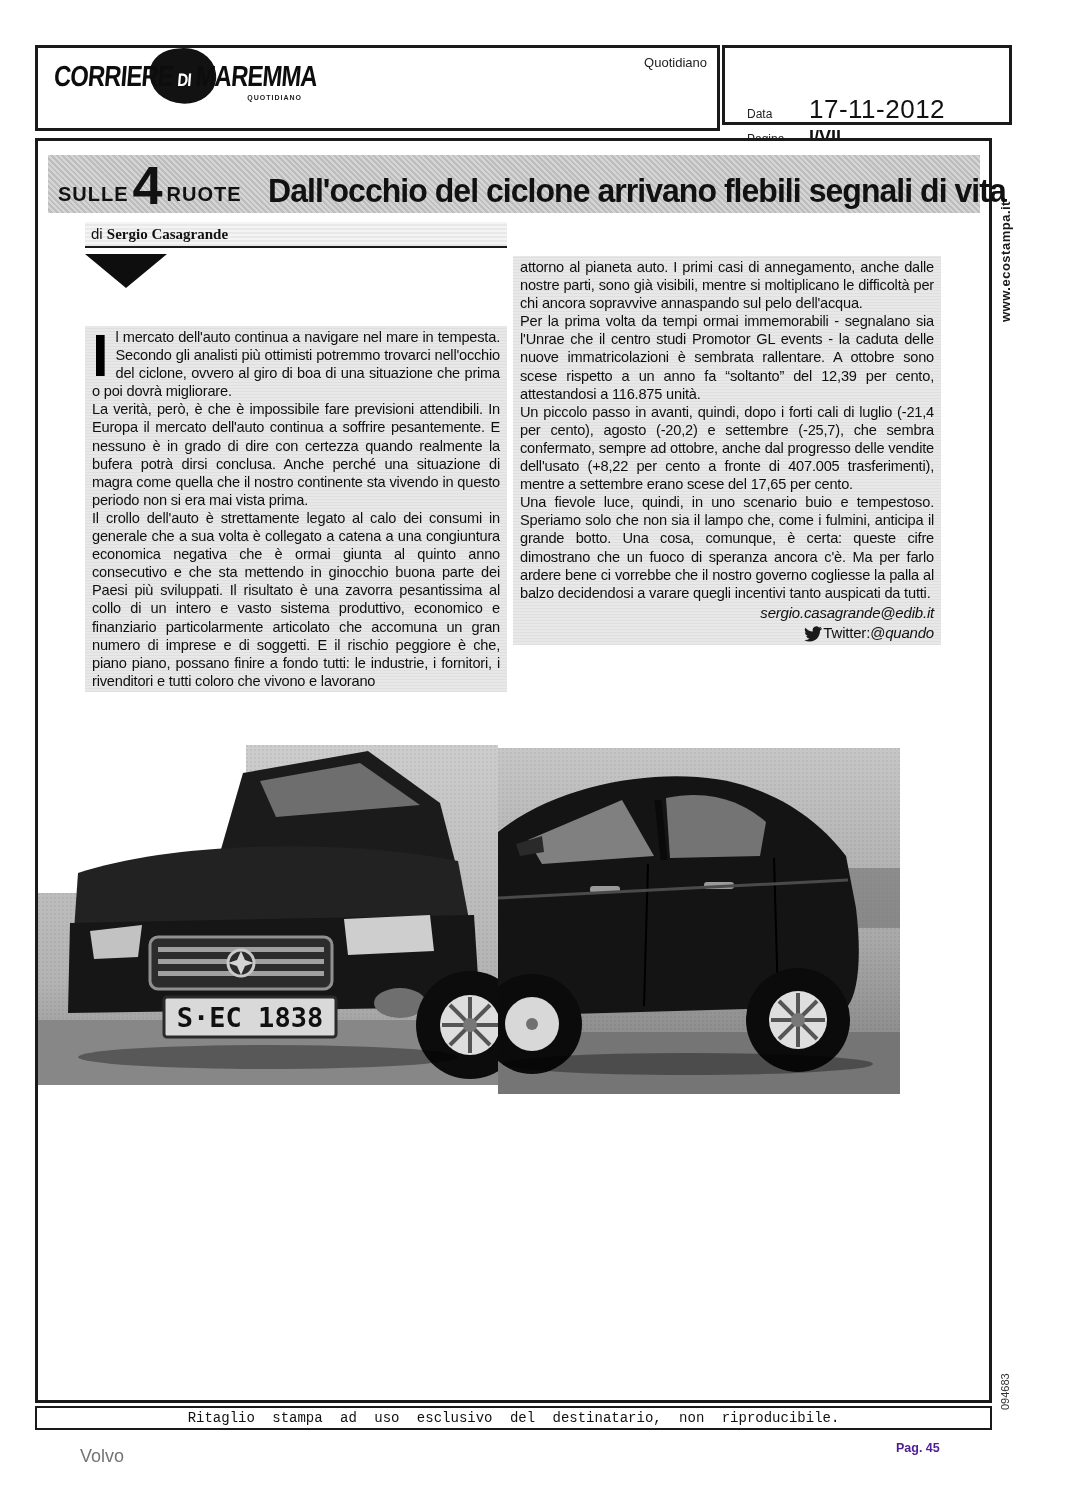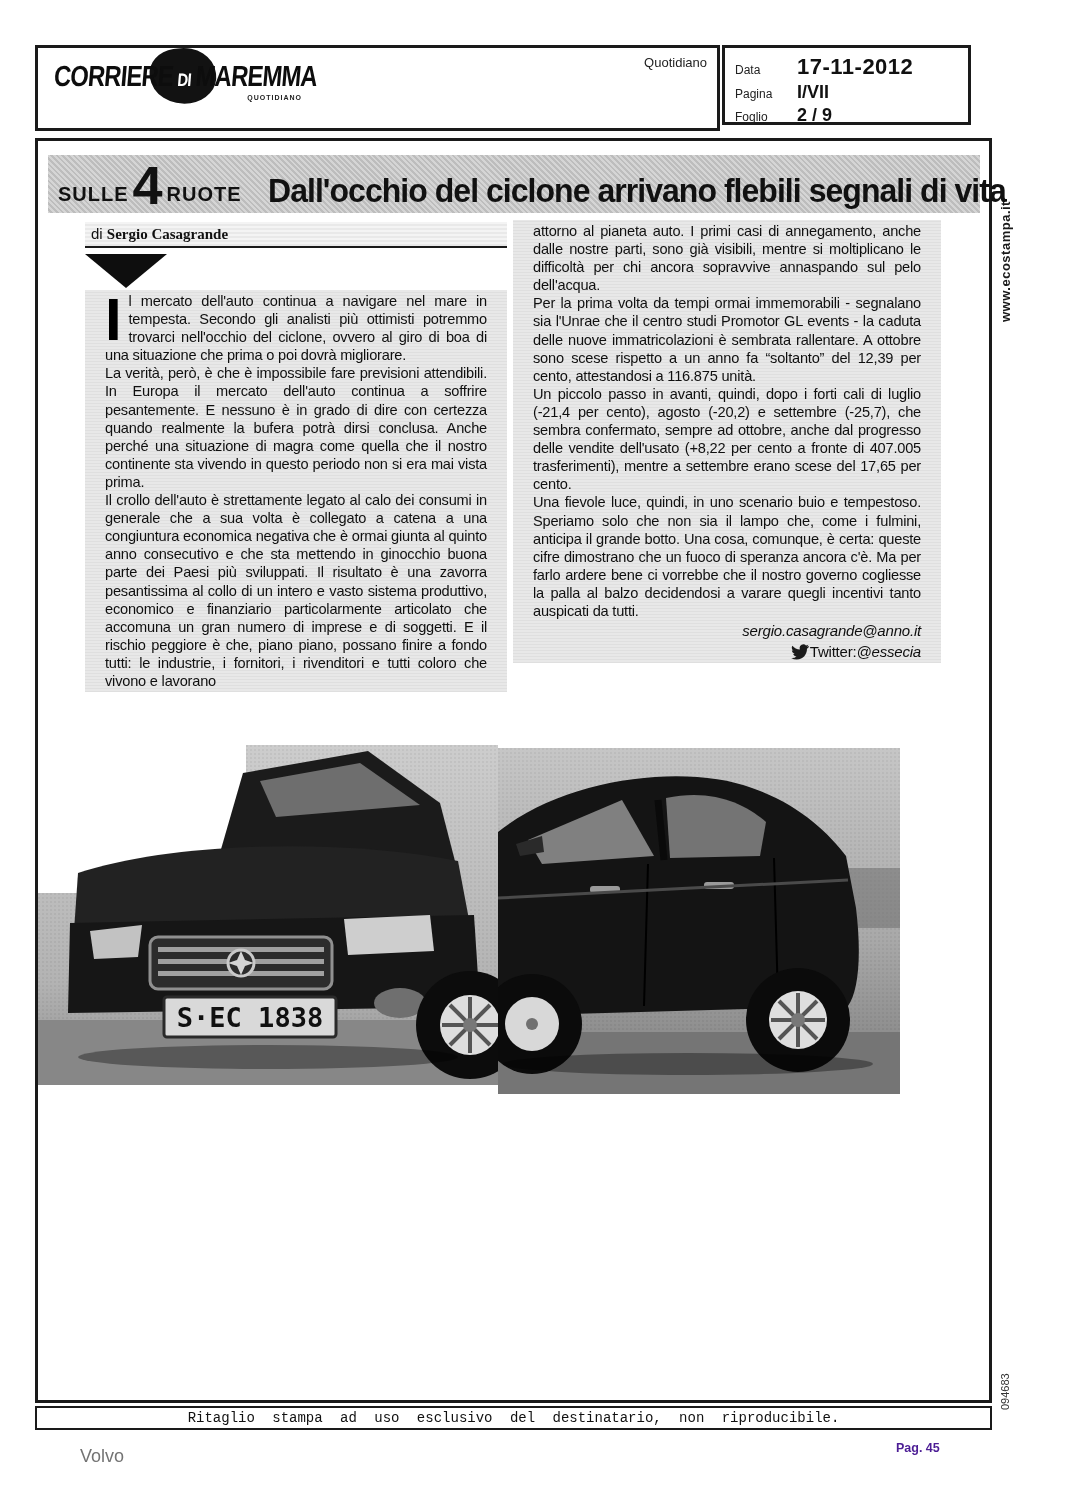--- a/index.html
+++ b/index.html
@@ -1,33 +1,33 @@
 <!DOCTYPE html>
 <html><head>
 <meta charset="utf-8">
 <style>
   html,body{margin:0;padding:0;background:#fff;}
   body{width:1069px;height:1500px;position:relative;font-family:"Liberation Sans",sans-serif;color:#111;overflow:hidden;}
   .abs{position:absolute;}
 
   
   .hdr-box{left:35px;top:45px;width:679px;height:80px;border:3px solid #1a1a1a;background:#fff;}
-  .meta-box{left:722px;top:45px;width:249px;height:80px;border:3px solid #1a1a1a;background:#fff;padding:6px 10px;box-sizing:border-box;}
+  .meta-box{left:722px;top:45px;width:290px;height:80px;border:3px solid #1a1a1a;background:#fff;padding:6px 22px;box-sizing:border-box;}
   .quotidiano{position:absolute;right:10px;top:7px;font-size:13px;color:#222;}
 
   .logo{position:absolute;left:16px;top:12px;width:260px;height:60px;}
   .logo-line{position:relative;font-weight:bold;font-size:29px;letter-spacing:-1px;transform:scaleX(.82) skewX(-6deg);transform-origin:left;white-space:nowrap;color:#0d0d0d;}
   .logo-blob{position:absolute;left:96px;top:-12px;width:66px;height:56px;background:#121212;border-radius:46% 58% 50% 62%;transform:rotate(-8deg);z-index:0;}
   .logo-di{position:relative;z-index:2;color:#fff;font-size:18px;padding:0 6px;}
   .logo-word{position:relative;z-index:1;}
   .logo-sub{position:absolute;right:12px;top:34px;font-size:7px;font-weight:bold;letter-spacing:1px;color:#222;}
 
   .meta-row{display:flex;align-items:baseline;margin-bottom:2px;}
   .meta-label{width:62px;font-size:12px;color:#222;}
-  .meta-val-big{font-size:22px;font-weight:700;letter-spacing:.5px;}
+  .meta-val-big{font-size:26px;font-weight:400;letter-spacing:.5px;margin-top:40px;}
   .meta-val{font-size:18px;font-weight:600;}
 
   
   .eco-vert{left:998px;top:142px;height:180px;writing-mode:vertical-rl;transform:rotate(180deg);font-size:13px;font-weight:bold;color:#1a1a1a;letter-spacing:.5px;}
   .code-vert{left:999px;top:1352px;height:58px;writing-mode:vertical-rl;transform:rotate(180deg);font-size:11px;color:#333;}
 
   
   .main-frame{left:35px;top:138px;width:957px;height:1265px;border:3px solid #1a1a1a;background:#fff;box-sizing:border-box;}
 
   .title-band{left:48px;top:155px;width:932px;height:58px;background:#c7c7c7;
@@ -39,21 +39,21 @@
   .headline{font-size:33px;font-weight:bold;letter-spacing:-1px;line-height:1;transform:scaleX(.97);transform-origin:left bottom;}
 
   
   .byline-wrap{left:85px;top:222px;width:422px;background:repeating-linear-gradient(0deg,#e9e9e9 0 2px,#f4f4f4 2px 4px);border-bottom:2px solid #1a1a1a;padding:3px 6px;box-sizing:border-box;}
   .byline{font-size:15px;color:#111;}
   .byline b{font-weight:bold;font-family:Liberation Serif, serif;}
   .tri-down{left:85px;top:254px;width:0;height:0;border-left:41px solid transparent;border-right:41px solid transparent;border-top:34px solid #0e0e0e;}
 
   
   .halftone{background:#e7e7e7;background-image:repeating-linear-gradient(0deg,rgba(0,0,0,.035) 0 1px,rgba(255,255,255,.05) 1px 3px);}
-  .col{font-size:14.6px;line-height:1.24;text-align:justify;letter-spacing:-.2px;color:#0f0f0f;box-sizing:border-box;padding:2px 20px;}
+  .col{font-size:14.6px;line-height:1.24;text-align:justify;letter-spacing:-.2px;color:#0f0f0f;box-sizing:border-box;padding:2px 7px;margin-top:36px;}
   .col p{margin:0;}
   .col-left{left:85px;top:290px;width:422px;}
   .col-right{left:513px;top:220px;width:428px;}
   .dropcap{float:left;font-weight:bold;font-size:60px;line-height:.82;margin:3px 7px 0 0;font-family:"Liberation Sans",sans-serif;color:#000;}
   .sig-email{text-align:right;font-style:italic;font-size:15px;margin-top:2px;}
   .sig-tw{display:flex;justify-content:flex-end;align-items:center;font-size:15px;margin-top:2px;}
   .sig-tw .handle{font-style:italic;}
   .bird{width:20px;height:16px;}
 
   
@@ -118,27 +118,27 @@
   <p><span class="dropcap">I</span><span>l mercato dell'auto continua a navigare nel mare in tempesta. Secondo gli analisti più ottimisti potremmo trovarci nell'occhio del ciclone, ovvero al giro di boa di una situazione che prima o poi dovrà migliorare.</span></p>
   <p>La verità, però, è che è impossibile fare previsioni attendibili. In Europa il mercato dell'auto continua a soffrire pesantemente. E nessuno è in grado di dire con certezza quando realmente la bufera potrà dirsi conclusa. Anche perché una situazione di magra come quella che il nostro continente sta vivendo in questo periodo non si era mai vista prima.</p>
   <p>Il crollo dell'auto è strettamente legato al calo dei consumi in generale che a sua volta è collegato a catena a una congiuntura economica negativa che è ormai giunta al quinto anno consecutivo e che sta mettendo in ginocchio buona parte dei Paesi più sviluppati. Il risultato è una zavorra pesantissima al collo di un intero e vasto sistema produttivo, economico e finanziario particolarmente articolato che accomuna un gran numero di imprese e di soggetti. E il rischio peggiore è che, piano piano, possano finire a fondo tutti: le industrie, i fornitori, i rivenditori e tutti coloro che vivono e lavorano</p>
 </div>
 
 <div class="abs col col-right halftone">
   <p>attorno al pianeta auto. I primi casi di annegamento, anche dalle nostre parti, sono già visibili, mentre si moltiplicano le difficoltà per chi ancora sopravvive annaspando sul pelo dell'acqua.</p>
   <p>Per la prima volta da tempi ormai immemorabili - segnalano sia l'Unrae che il centro studi Promotor GL events - la caduta delle nuove immatricolazioni è sembrata rallentare. A ottobre sono scese rispetto a un anno fa “soltanto” del 12,39 per cento, attestandosi a 116.875 unità.</p>
   <p>Un piccolo passo in avanti, quindi, dopo i forti cali di luglio (-21,4 per cento), agosto (-20,2) e settembre (-25,7), che sembra confermato, sempre ad ottobre, anche dal progresso delle vendite dell'usato (+8,22 per cento a fronte di 407.005 trasferimenti), mentre a settembre erano scese del 17,65 per cento.</p>
   <p>Una fievole luce, quindi, in uno scenario buio e tempestoso. Speriamo solo che non sia il lampo che, come i fulmini, anticipa il grande botto. Una cosa, comunque, è certa: queste cifre dimostrano che un fuoco di speranza ancora c'è. Ma per farlo ardere bene ci vorrebbe che il nostro governo cogliesse la palla al balzo decidendosi a varare quegli incentivi tanto auspicati da tutti.</p>
-  <div class="sig-email">sergio.casagrande@anno.it</div>
+  <div class="sig-email">sergio.casagrande@edib.it</div>
   <div class="sig-tw">
     <svg class="bird" viewBox="0 0 24 20">
       <path fill="#1a1a1a" d="M23 2.6c-.8.4-1.7.7-2.6.8a4.5 4.5 0 0 0 2-2.5c-.9.5-1.9.9-2.9 1.1A4.5 4.5 0 0 0 11.7 6c0 .3 0 .7.1 1A12.8 12.8 0 0 1 2.5 2.3 4.5 4.5 0 0 0 3.9 8.3c-.7 0-1.4-.2-2-.5v.1c0 2.2 1.5 4 3.6 4.4-.4.1-.8.2-1.2.2-.3 0-.6 0-.8-.1.6 1.8 2.2 3.1 4.2 3.1A9 9 0 0 1 1 17.4 12.7 12.7 0 0 0 7.9 19.4c8.3 0 12.8-6.9 12.8-12.8v-.6c.9-.6 1.6-1.4 2.3-2.3z"></path>
     </svg>
     <span>Twitter:</span>
-    <span class="handle">@essecia</span>
+    <span class="handle">@quando</span>
   </div>
 </div>
 
 <div class="abs photo">
 
   <svg width="460" height="340" viewBox="0 0 460 340" style="left:0;top:0;">
     <defs>
       <linearGradient id="skyL" x1="0" y1="0" x2="0" y2="1">
         <stop offset="0" stop-color="#cdcdcd"></stop>
           <stop offset=".7" stop-color="#b3b3b3"></stop>

